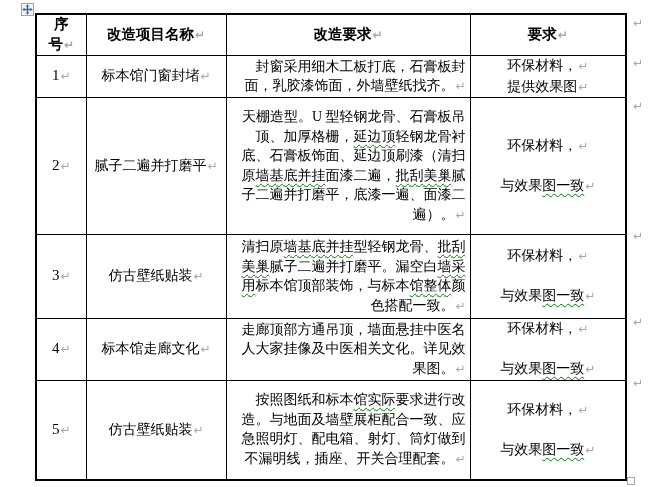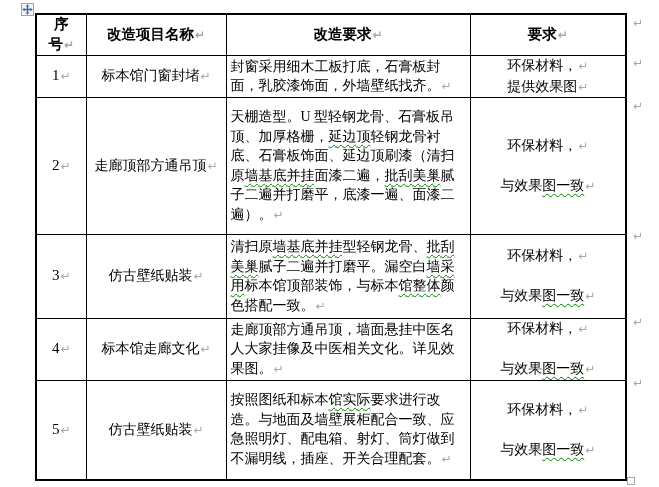--- a/index.html
+++ b/index.html
@@ -47,21 +47,21 @@
     border: 1px solid #000;
     vertical-align: middle;
     text-align: center;
     font-size: 14px;
     line-height: 19.5px;
     padding: 0 4px;
     overflow: hidden;
   }
   tr.hdr td { font-weight: bold; font-size: 14.5px; }
   td.reqcell { padding: 0 10px; }
-  .req { text-align: left; }
+  .req { text-align: right; }
 
   
   .pmark {
     color: #a8a8a8;
     font-size: 12px;
     font-family: "DejaVu Sans", sans-serif;
     margin-left: 1px;
   }
   .row-end {
     position: absolute;
@@ -122,21 +122,21 @@
         <div class="req"><span><span>封窗采用细木工板打底，石膏板封面，乳胶漆饰面，外墙壁纸找齐。</span></span><span class="pmark">↵</span></div>
       </td>
       <td>
         <div><span>环保材料，</span><span class="pmark">↵</span></div>
         <div><span><span>提供效果图</span></span><span class="pmark">↵</span></div>
       </td>
     </tr>
 
     <tr style="height:137px">
       <td><span class="num">2</span><span class="pmark">↵</span></td>
-      <td><span>走廊顶部方通吊顶</span><span class="pmark">↵</span></td>
+      <td><span>腻子二遍并打磨平</span><span class="pmark">↵</span></td>
       <td class="reqcell">
         <div class="req"><span><span>天棚造型。U 型轻钢龙骨、石膏板吊顶、加厚格栅，</span><span class="wavy">延边顶</span><span>轻钢龙骨衬底、石膏板饰面、延边顶刷漆（清扫原</span><span class="wavy">墙基底并挂</span><span>面漆二遍，</span><span class="wavy">批刮美巢</span><span>腻子二遍并打磨平，底漆一遍、面漆二遍）。</span></span><span class="pmark">↵</span></div>
       </td>
       <td>
         <div><span>环保材料，</span><span class="pmark">↵</span></div>
         <div class="gapline"></div>
         <div><span><span>与效果</span><span class="wavy">图一致</span></span><span class="pmark">↵</span></div>
       </td>
     </tr>
 

